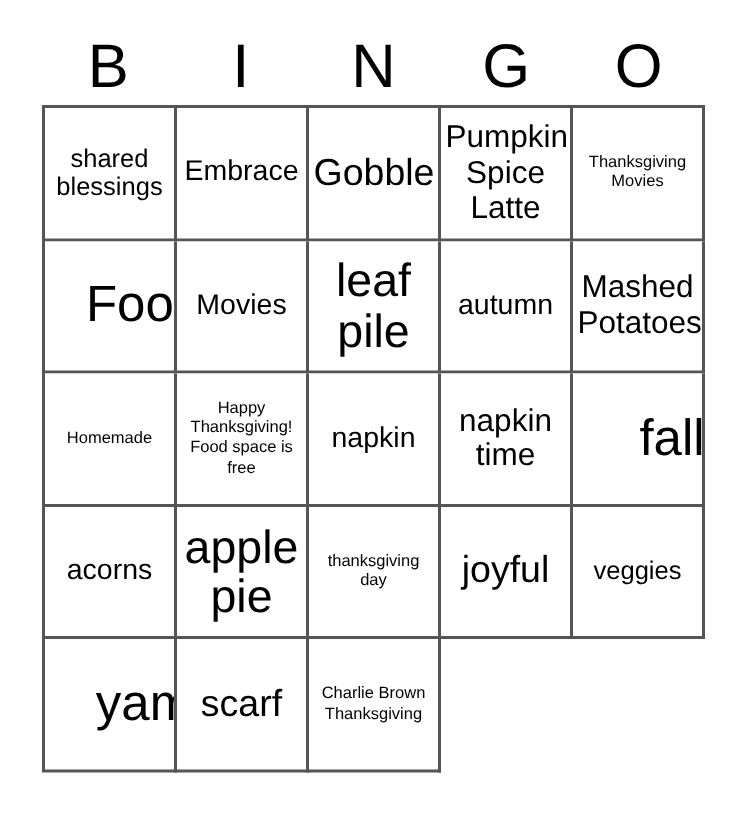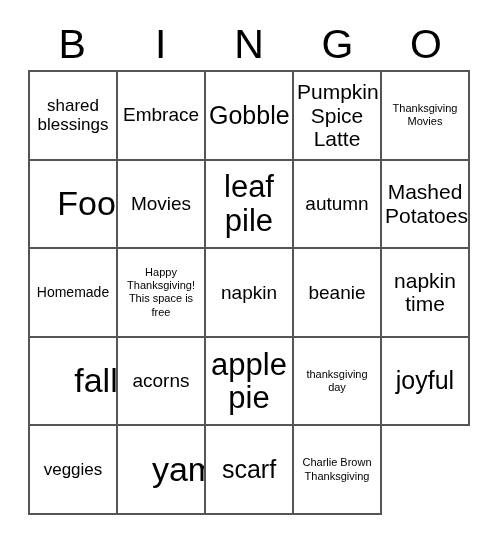--- a/index.html
+++ b/index.html
@@ -69,21 +69,21 @@
     background: #ffffff;
   }
   .cell-text {
     display: block;
     width: 100%;
     line-height: 1.12;
     white-space: pre-line;
   }
   
   .fs-xs  { font-size: 11px; line-height: 1.22; }
-  .fs-s   { font-size: 14px; line-height: 1.2; }
+  .fs-s   { font-size: 11px; line-height: 1.2; }
   .fs-m   { font-size: 17px; line-height: 1.15; }
   .fs-ml  { font-size: 19px; line-height: 1.15; }
   .fs-l   { font-size: 21px; line-height: 1.12; }
   .fs-xl  { font-size: 25px; line-height: 1.1; }
   .fs-xxl { font-size: 31px; line-height: 1.08; }
   .fs-hg  { font-size: 34px; line-height: 1.05; margin-left: 46px; }
 </style>
 </head>
 <body>
 
@@ -125,27 +125,24 @@
       <div class="cell">
         <span class="cell-text fs-ml">autumn</span>
       </div>
       <div class="cell">
         <span class="cell-text fs-l">Mashed Potatoes</span>
       </div>
       <div class="cell">
         <span class="cell-text fs-s">Homemade</span>
       </div>
       <div class="cell">
-        <span class="cell-text fs-xs">Happy Thanksgiving! This space is free</span>
+        <span class="cell-text fs-xs">Happy Thanksgiving! Food space is free</span>
       </div>
       <div class="cell">
         <span class="cell-text fs-ml">napkin</span>
-      </div>
-      <div class="cell">
-        <span class="cell-text fs-ml">beanie</span>
       </div>
       <div class="cell">
         <span class="cell-text fs-l">napkin time</span>
       </div>
       <div class="cell">
         <span class="cell-text fs-hg">fall</span>
       </div>
       <div class="cell">
         <span class="cell-text fs-ml">acorns</span>
       </div>

